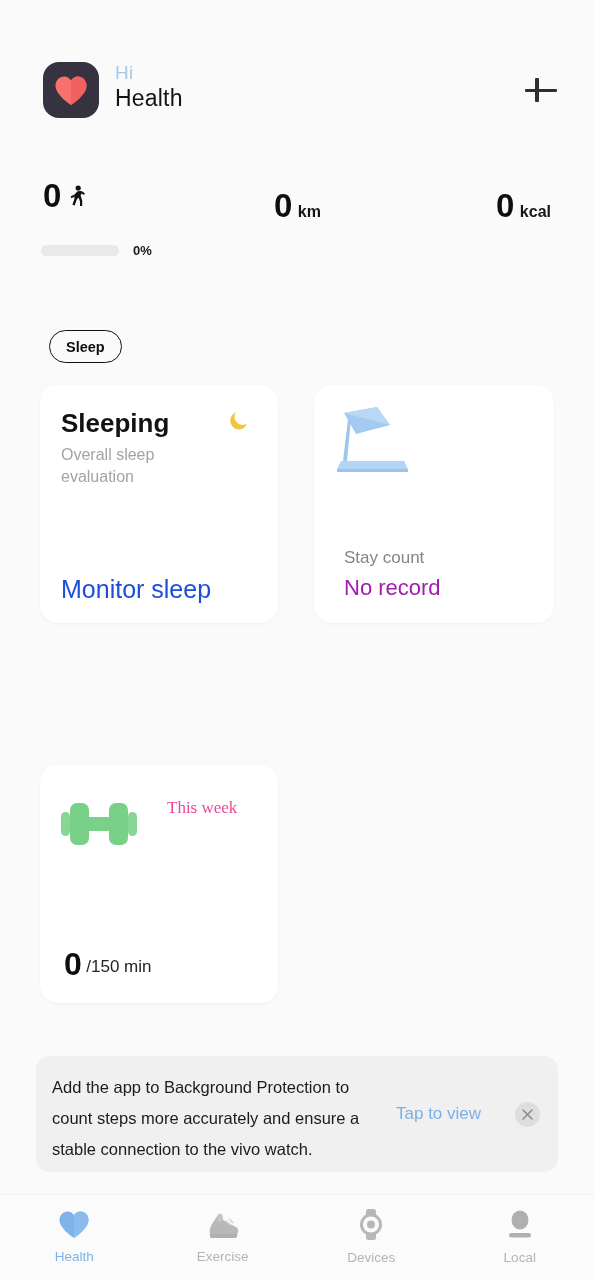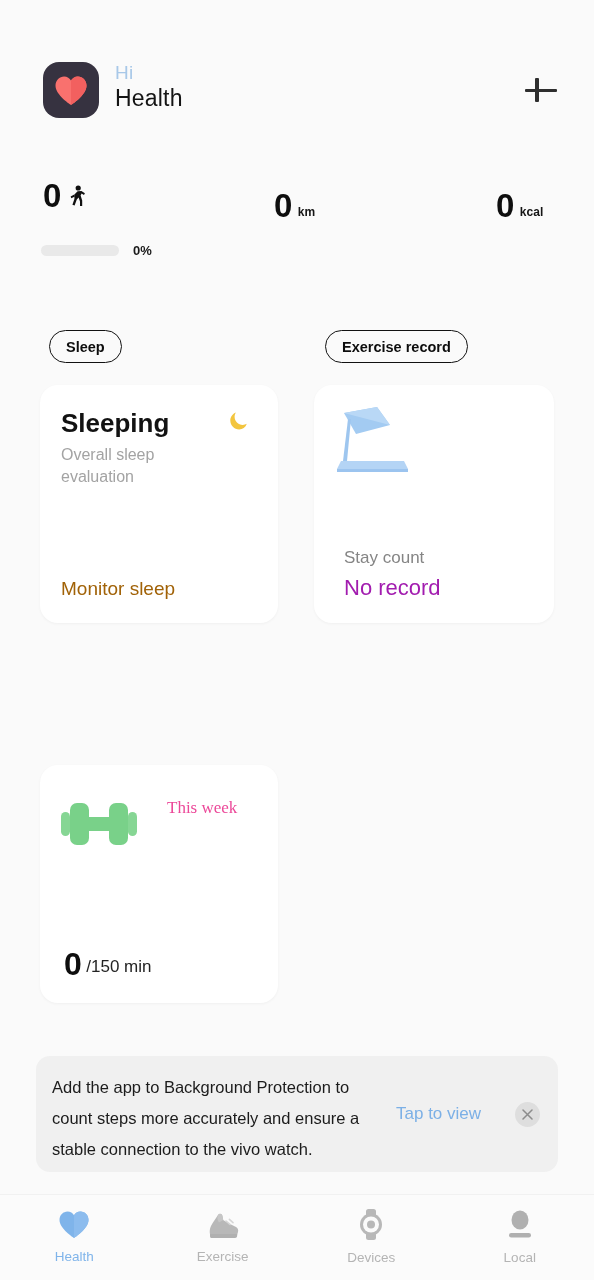--- a/index.html
+++ b/index.html
@@ -36,21 +36,21 @@
   .stats { position: absolute; left: 0; top: 178px; width: 594px; height: 50px; }
   .stat { position: absolute; display: flex; align-items: flex-end; }
   .stat-steps { left: 43px; top: 0; }
   .stat-km { left: 274px; top: 0; }
   .stat-kcal { left: 496px; top: 0; }
   .stat-num {
     font-size: 33px; font-weight: bold; color: #0e0e0e;
     line-height: 36px; letter-spacing: -.5px;
   }
   .stat-unit {
-    font-size: 12px; font-weight: bold; color: #151515;
+    font-size: 16px; font-weight: bold; color: #151515;
     line-height: 20px; margin-left: 6px; margin-bottom: 2px; margin-top: 24px;
   }
   .walk-icon { margin-left: 8px; margin-bottom: 3px; }
 
   .progress-row { position: absolute; left: 41px; top: 243px; display: flex; align-items: center; }
   .progress-track {
     width: 78px; height: 11px; border-radius: 6px; background: #e9e9e9;
     position: relative; overflow: hidden;
   }
   .progress-fill { position: absolute; left: 0; top: 0; height: 100%; background: #4f9cf0; border-radius: 6px; }
@@ -85,21 +85,21 @@
     position: absolute; left: 21px; top: 26px;
     font-size: 26px; font-weight: bold; color: #121212; line-height: 24px;
   }
   .sleep-sub {
     position: absolute; left: 21px; top: 59px; width: 130px;
     font-size: 16px; color: #a3a3a3; line-height: 22px;
   }
   .moon-icon { position: absolute; right: 26px; top: 23px; font-size: 25px; line-height: 25px; }
   .sleep-action {
     position: absolute; left: 21px; bottom: 22px;
-    font-size: 19px; color: #a16207; line-height: 24px;
+    font-size: 25px; color: #1d4ed8; line-height: 24px;
   }
 
   .treadmill { position: absolute; left: 18px; top: 14px; }
   .ex-sub {
     position: absolute; left: 30px; bottom: 54px;
     font-size: 17px; color: #858585; line-height: 22px;
   }
   .ex-status {
     position: absolute; left: 30px; bottom: 23px;
     font-size: 22px; color: #a21caf; line-height: 24px;
@@ -194,21 +194,20 @@
   </div>
 
   <div class="progress-row">
     <div class="progress-track">
       <div class="progress-fill" id="progress-fill" style="width: 0%;"></div>
     </div>
     <span class="progress-label">0%</span>
   </div>
 
   <div class="chip chip-sleep">Sleep</div>
-  <div class="chip chip-exercise">Exercise record</div>
 
   <div class="card card-sleep">
     <div class="sleep-title">Sleeping</div>
     <div class="sleep-sub">Overall sleep evaluation</div>
     <div class="moon-icon">
       <svg width="25" height="25" viewBox="0 0 25 25">
         <path d="M19.8 15.8 C18.6 16.5 17.2 16.9 15.7 16.9 C11.2 16.9 7.6 13.3 7.6 8.8 C7.6 7.2 8.1 5.7 8.9 4.4 C5.6 5.7 3.3 8.9 3.3 12.6 C3.3 17.5 7.3 21.5 12.2 21.5 C15.6 21.5 18.5 19.6 19.8 15.8 Z" fill="#f3c53e"></path>
       </svg>
     </div>
     <div class="sleep-action">Monitor sleep</div>

